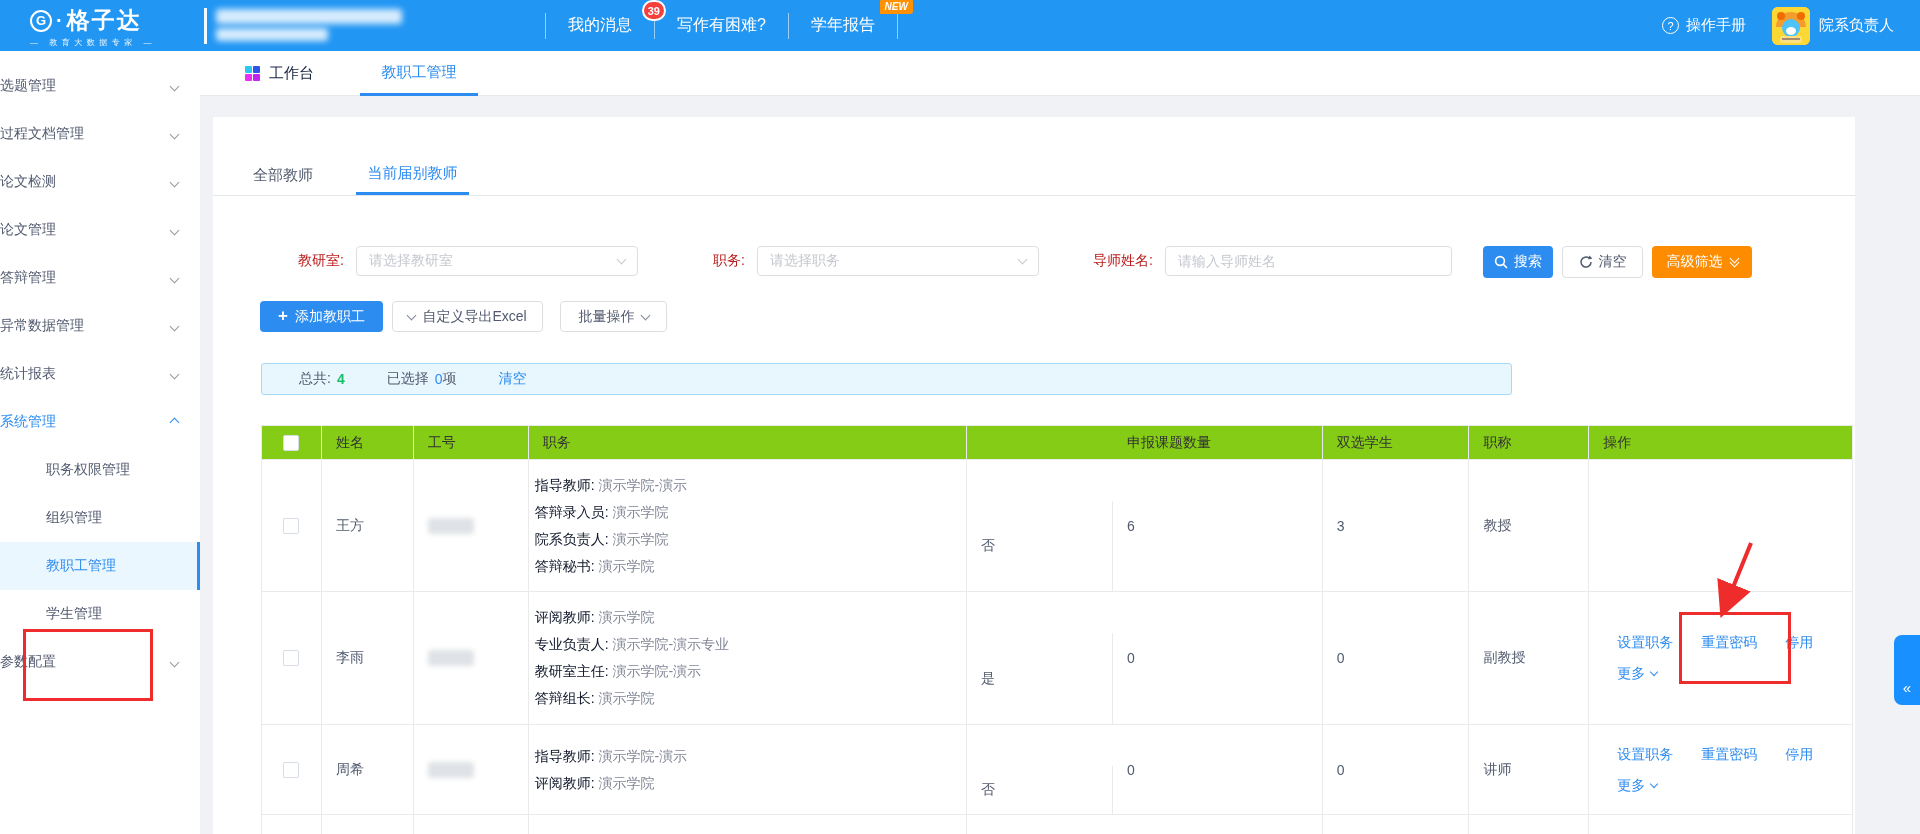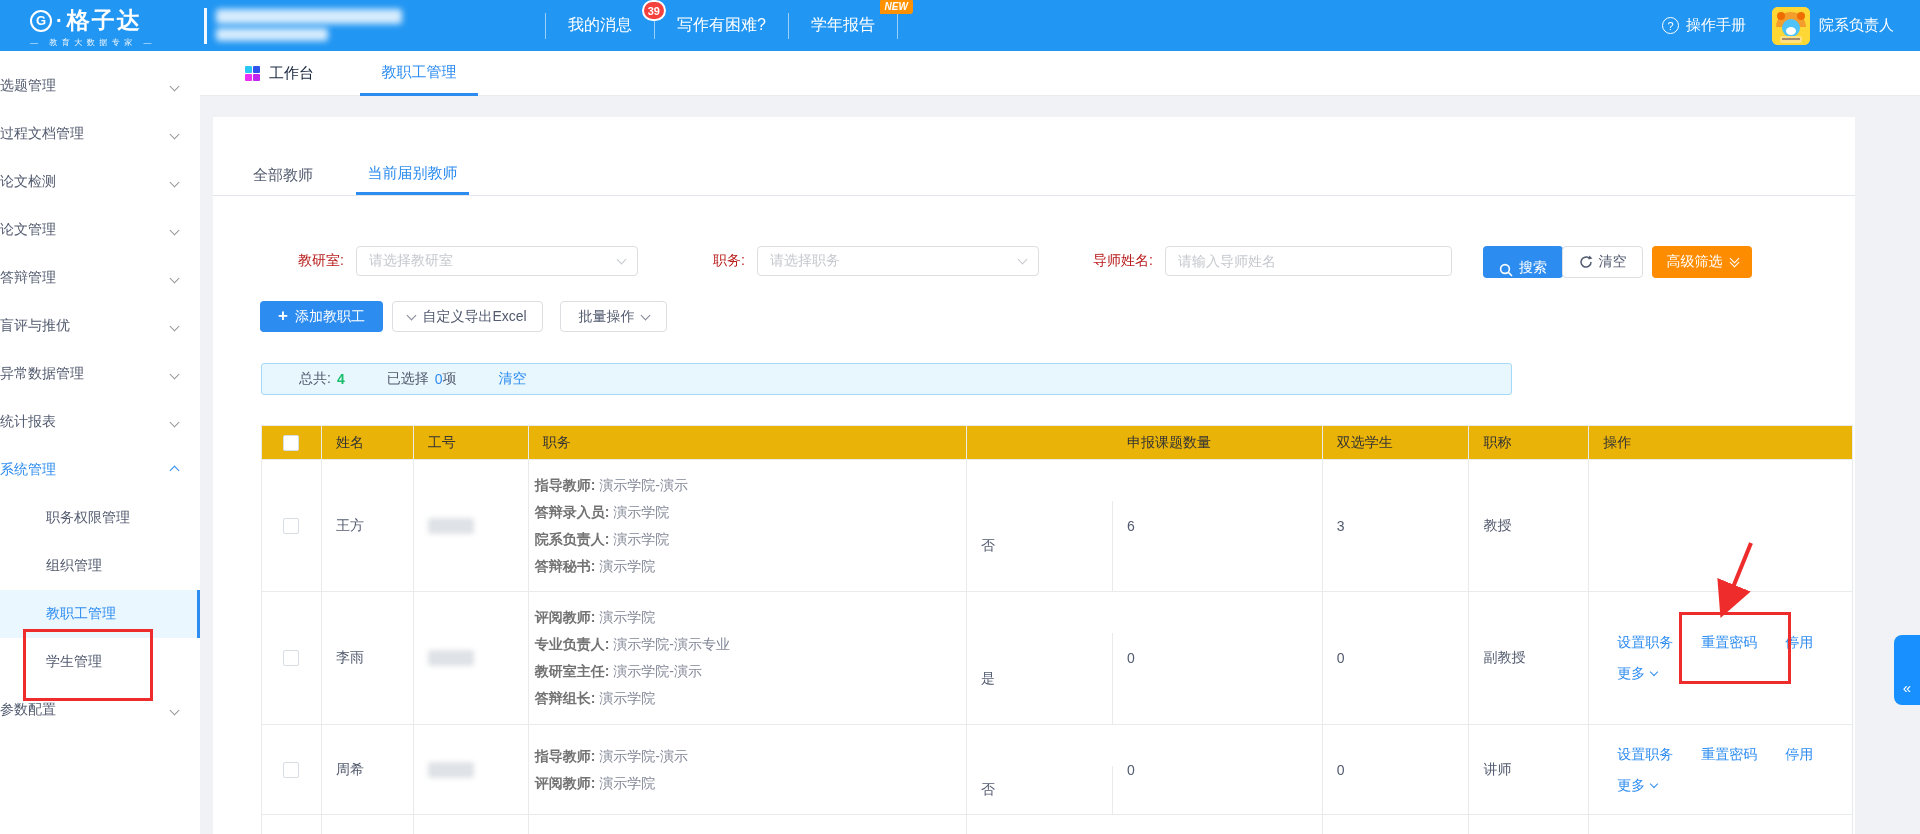--- a/index.html
+++ b/index.html
@@ -73,21 +73,21 @@
   .sel { position:relative; height:30px; border:1px solid #dcdee2; border-radius:4px; background:#fff;
          display:flex; align-items:center; padding:0 12px; font-size:14px; color:#c5c8ce; cursor:pointer; }
   .sel .chev { position:absolute; right:12px; width:7px; height:7px; border-right:1.5px solid #c5c8ce;
                border-bottom:1.5px solid #c5c8ce; transform:rotate(45deg); margin-top:-3px; }
   .w282 { width:282px; } 
   .txt { height:30px; width:287px; border:1px solid #dcdee2; border-radius:4px; padding:0 12px;
          font-size:14px; color:#515a6e; outline:none; font-family:inherit; }
   .txt::placeholder { color:#c5c8ce; }
   .btn { position:absolute; top:129px; height:32px; border-radius:4px; display:flex; align-items:center;
          justify-content:center; gap:6px; font-size:14px; cursor:pointer; border:1px solid transparent; }
-  .btn-search { left:1270px; width:80px; background:#2d8cf0; color:#fff;align-items:flex-end; }
+  .btn-search { left:1270px; width:70px; background:#2d8cf0; color:#fff; }
   .btn-clear { left:1349px; width:81px; background:#fff; color:#515a6e; border-color:#dcdee2; }
   .btn-adv { left:1439px; width:100px; background:#fe8c00; color:#fff; }
   .dblchev { display:flex; flex-direction:column; gap:1px; margin-left:2px; }
   .dblchev i { width:7px; height:7px; border-right:1.7px solid #fff; border-bottom:1.7px solid #fff;
                transform:rotate(45deg); margin-top:-4px; }
   .btn2 { position:absolute; top:184px; height:31px; border-radius:4px; display:flex; align-items:center;
           justify-content:center; gap:7px; font-size:14px; cursor:pointer; }
   .btn-add { left:47px; width:123px; background:#2d8cf0; color:#fff; }
   .btn-export { left:179px; width:151px; background:#fff; color:#515a6e; border:1px solid #dcdee2; }
   .btn-batch { left:347px; width:107px; background:#fff; color:#515a6e; border:1px solid #dcdee2; }
@@ -100,29 +100,29 @@
              padding-left:37px; font-size:14px; }
   .infobar .green { color:#19be6b; font-weight:bold; margin-left:6px; }
   .infobar .blue { color:#2d8cf0; }
   .infobar .seg { margin-left:42px; }
   .infobar .clear-link { margin-left:42px; color:#2d8cf0; cursor:pointer; }
 
   
   .table { position:absolute; left:48px; top:308px; width:1592px; border:1px solid #e8eaec; border-bottom:none;
            font-size:14px; }
   .trow { display:flex; border-bottom:1px solid #e8eaec; background:#fff; }
-  .trow.head { height:34px; background:#eab308; color:#333; }
+  .trow.head { height:34px; background:#84cc16; color:#333; }
   .tc { display:flex; align-items:center; padding-left:14px; border-right:1px solid #e8eaec; overflow:hidden; }
   .tc:last-child { border-right:none; }
   .c0{width:60px; justify-content:center; padding-left:0;}
   .c1{width:92px;} .c2{width:115px;} .c3{width:439px;} .c4{width:146px;margin-top:41px;} .c5{width:210px;}
   .c6{width:147px;} .c7{width:120px;} .c8{width:263px;}
   .checkbox { width:16px; height:16px; border:1px solid #d7dde4; border-radius:2px; background:#fff; cursor:pointer; }
   .duty-cell { flex-direction:column; align-items:flex-start; justify-content:center; padding-left:6px; line-height:27px; }
-  .dlabel { font-weight:bold; color:#737373; }
+  .dlabel { font-weight:normal; color:#0f172a; }
   .dvalue { color:#808695; }
   .id-blob { width:46px; height:16px; background:#dfe2e6; border-radius:3px; filter:blur(2.5px); }
   .act-cell { flex-direction:column; align-items:flex-start; justify-content:center; padding-left:28px; line-height:31px; }
   .alinks { display:flex; gap:28px; }
   .alink { color:#2d8cf0; cursor:pointer; white-space:nowrap; }
   .amore { display:flex; align-items:center; gap:6px; color:#2d8cf0; cursor:pointer; }
   .bchev { width:6px; height:6px; border-right:1.5px solid #2d8cf0; border-bottom:1.5px solid #2d8cf0;
            transform:rotate(45deg); margin-top:-3px; }
 
   
@@ -210,24 +210,20 @@
         </div>
         <div class="sb-item">
           <span>论文管理</span>
           <i class="sb-chev down"></i>
         </div>
         <div class="sb-item">
           <span>答辩管理</span>
           <i class="sb-chev down"></i>
         </div>
         <div class="sb-item">
-          <span>盲评与推优</span>
-          <i class="sb-chev down"></i>
-        </div>
-        <div class="sb-item">
           <span>异常数据管理</span>
           <i class="sb-chev down"></i>
         </div>
         <div class="sb-item">
           <span>统计报表</span>
           <i class="sb-chev down"></i>
         </div>
         <div class="sb-item active">
           <span>系统管理</span>
           <i class="sb-chev up"></i>

